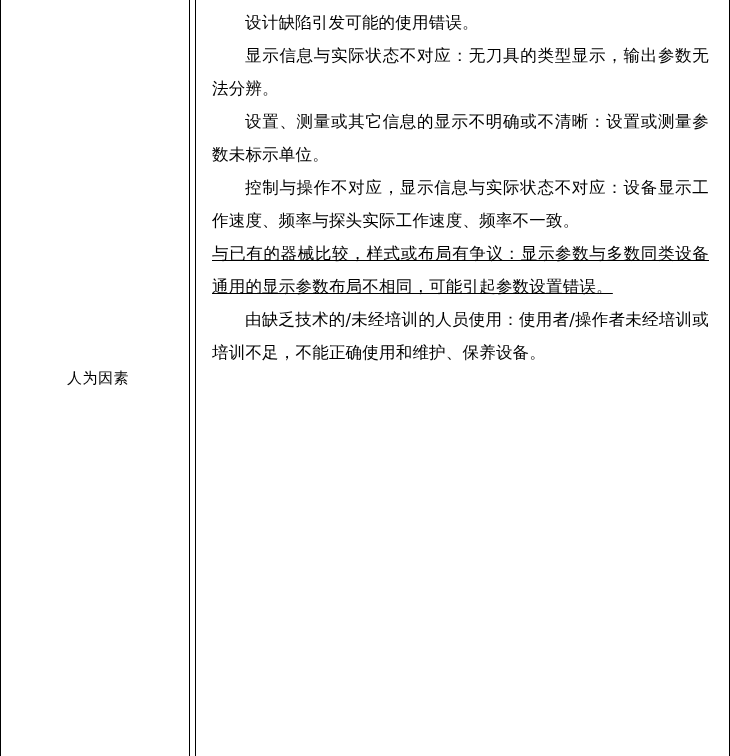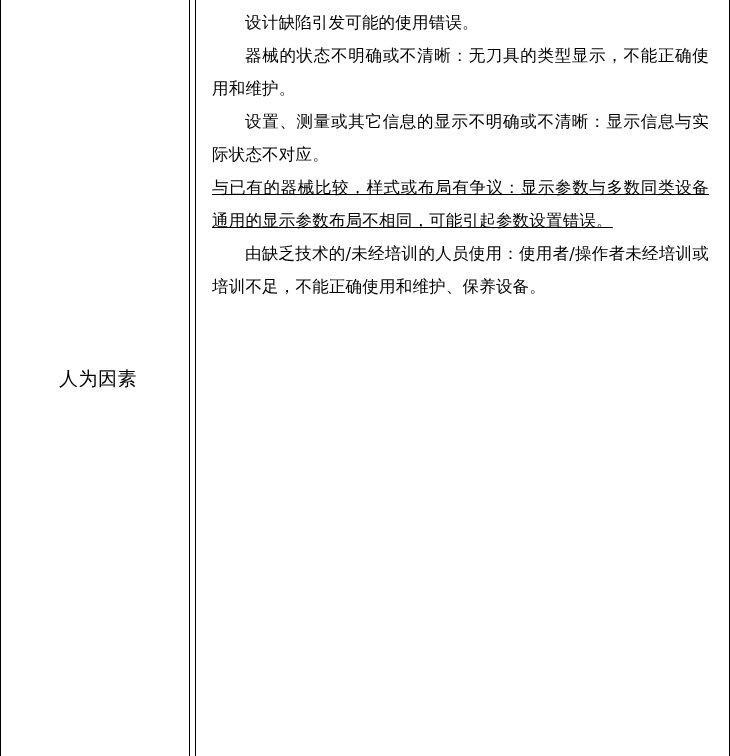--- a/index.html
+++ b/index.html
@@ -44,21 +44,21 @@
   .col-left-inner {
     
     position: absolute;
     right: 0;
     top: 0;
     bottom: 0;
     width: 5px;
     border-left: 1px solid #000000;
   }
   .row-label {
-    font-size: 19px;
+    font-size: 15px;
     letter-spacing: 0.5px;
     line-height: 1.8;
     text-align: center;
     position: relative;
     top: 0px;
   }
   .col-right {
     flex: 1;
     box-sizing: border-box;
     border-right: 1px solid #000000;
@@ -86,20 +86,21 @@
 <div class="page">
   <div class="table">
 
     <div class="col-left">
       <div class="row-label">人为因素</div>
       <div class="col-left-inner"></div>
     </div>
 
     <div class="col-right">
       <p class="para indent">设计缺陷引发可能的使用错误。</p>
-      <p class="para indent">器械的状态不明确或不清晰：无刀具的类型显示，不能正确使用和维护。</p>
-      <p class="para indent">设置、测量或其它信息的显示不明确或不清晰：显示信息与实际状态不对应。</p>
+      <p class="para indent">显示信息与实际状态不对应：无刀具的类型显示，输出参数无法分辨。</p>
+      <p class="para indent">设置、测量或其它信息的显示不明确或不清晰：设置或测量参数未标示单位。</p>
+      <p class="para indent">控制与操作不对应，显示信息与实际状态不对应：设备显示工作速度、频率与探头实际工作速度、频率不一致。</p>
       <p class="para noindent">与已有的器械比较，样式或布局有争议：显示参数与多数同类设备通用的显示参数布局不相同，可能引起参数设置错误。</p>
       <p class="para indent">由缺乏技术的/未经培训的人员使用：使用者/操作者未经培训或培训不足，不能正确使用和维护、保养设备。</p>
     </div>
 
   </div>
 </div>
 
 </body></html>

